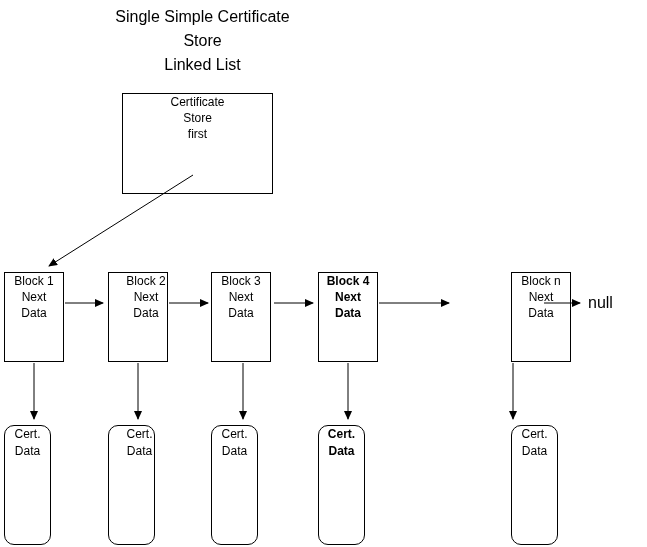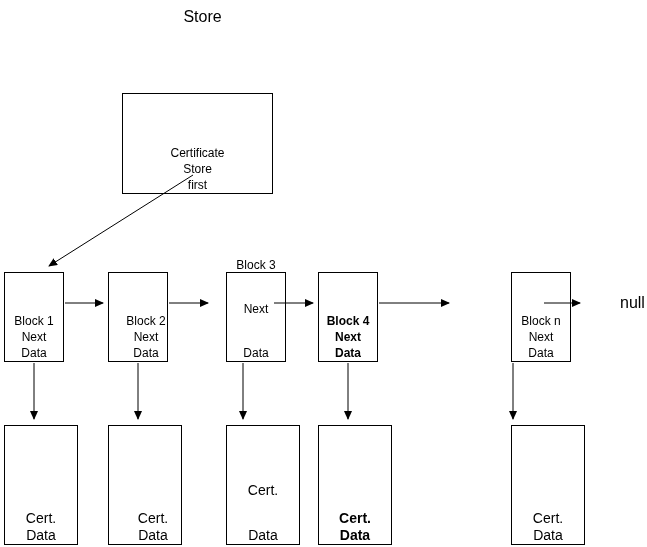--- a/index.html
+++ b/index.html
@@ -21,72 +21,74 @@
     font-size: 16px;
     line-height: 24px;
   }
   .box {
     position: absolute;
     border: 1px solid #000000;
     background: #ffffff;
     display: flex;
     flex-direction: column;
     align-items: center;
-    justify-content: flex-end;
+    justify-content: flex-start;
     text-align: center;
     box-sizing: border-box;
   }
   .store-box {
     left: 122px;
     top: 93px;
     width: 151px;
     height: 101px;
     font-size: 12px;
     line-height: 16px;
   }
   .block {
     top: 272px;
     width: 60px;
     height: 90px;
     font-size: 12px;
     line-height: 16px;
   }
   .cert {
     top: 425px;
-    width: 74px;
+    width: 47px;
     height: 120px;
-    font-size: 14px;
+    font-size: 12px;
     line-height: 17px;
+    border-radius: 10px;
   }
   .c1 { left: 4px; }
   .c2 { left: 108px; padding-left: 16px; }
-  .c3 { left: 226px; gap: 28px; }
+  .c3 { left: 211px; }
   .c4 { left: 318px; font-weight: bold; }
   .c5 { left: 483px; margin-left: 28px; }
   .null-label {
     position: absolute;
     left: 588px;
     top: 293px;
     font-size: 16px;
     line-height: 20px;
-    margin-left: 32px;
   }
   svg.arrows {
     position: absolute;
     left: 0;
     top: 0;
     pointer-events: none;
   }
   svg.arrows line { stroke: #000000; stroke-width: 1; }
 </style>
 </head>
 <body>
 
 <div class="title">
+  <div>Single Simple Certificate</div>
   <div>Store</div>
+  <div>Linked List</div>
 </div>
 
 <div class="box store-box">
   <div>Certificate</div>
   <div>Store</div>
   <div>first</div>
 </div>
 
 <div class="box block c1">
   <div>Block 1</div>

